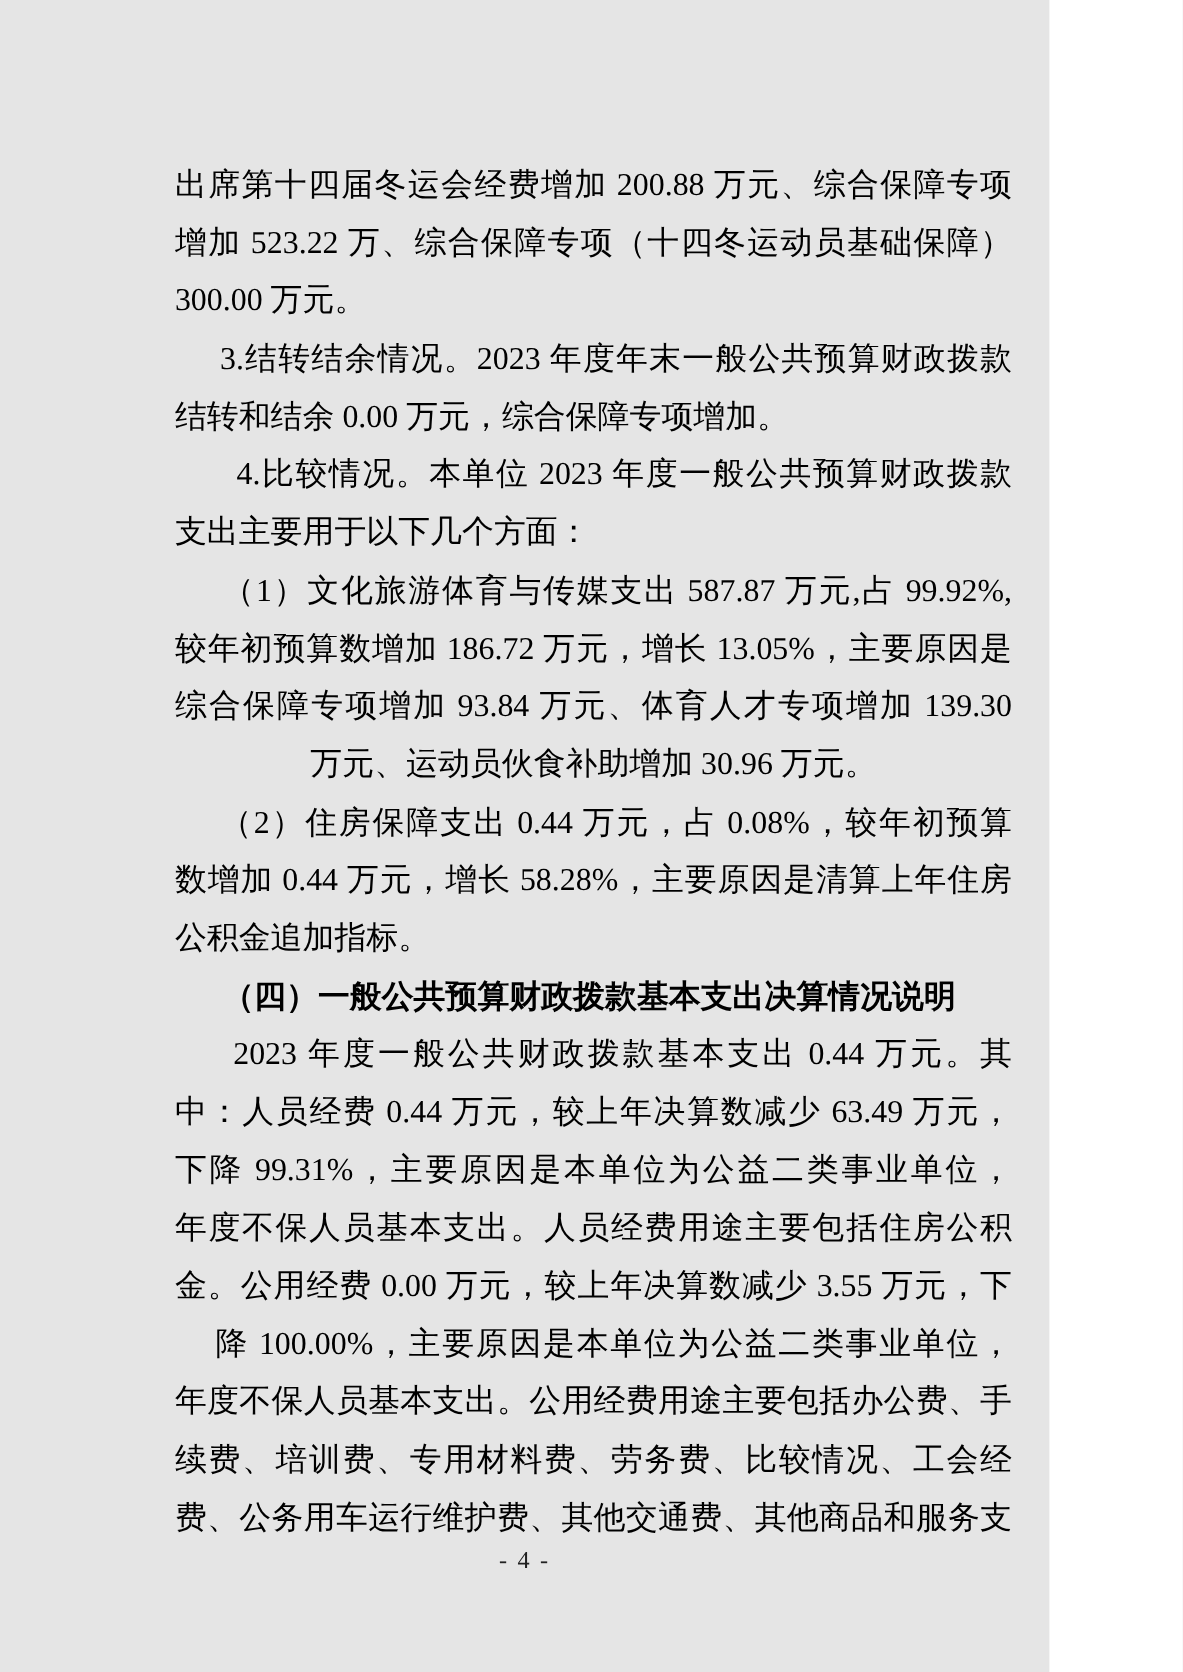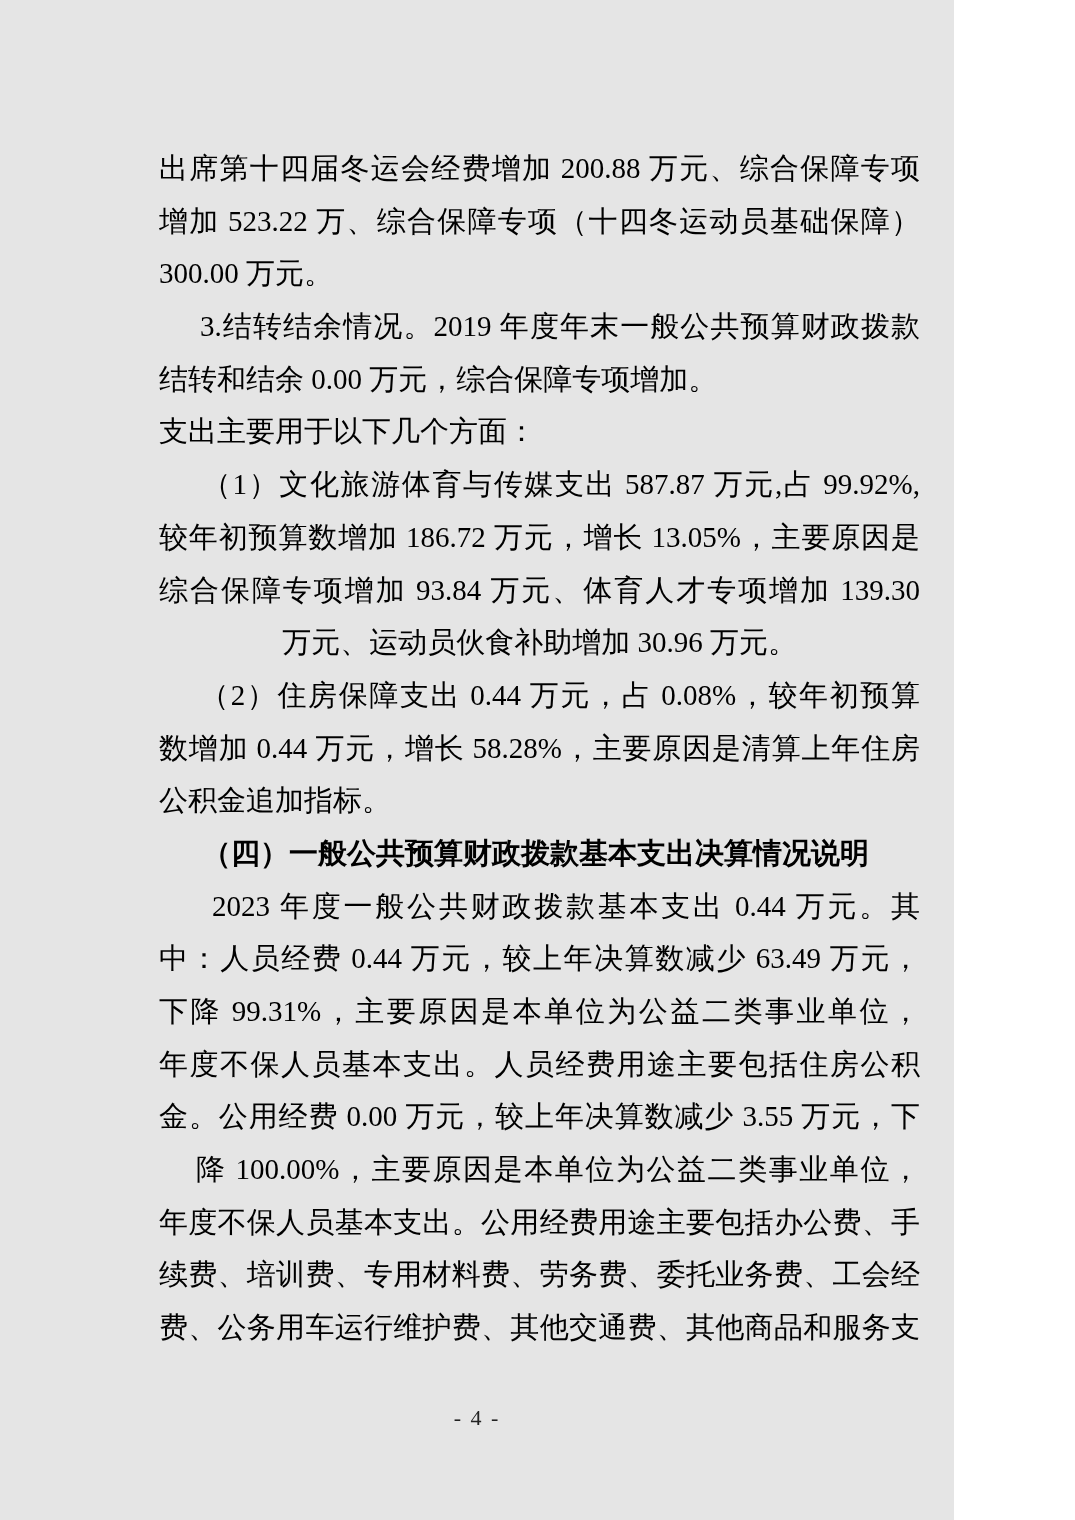--- a/index.html
+++ b/index.html
@@ -54,35 +54,36 @@
 </style>
 </head>
 <body>
 
 <div class="page">
   <div class="text-block">
 
   <div class="line justify" style="padding-left: 0px;">出席第十四届冬运会经费增加 200.88 万元、综合保障专项</div>
       <div class="line justify" style="padding-left: 0px;">增加 523.22 万、综合保障专项（十四冬运动员基础保障）</div>
       <div class="line" style="padding-left: 0px;">300.00 万元。</div>
-      <div class="line justify" style="padding-left: 41px;">3.结转结余情况。2019 年度年末一般公共预算财政拨款</div>
+      <div class="line justify" style="padding-left: 41px;">3.结转结余情况。2023 年度年末一般公共预算财政拨款</div>
       <div class="line" style="padding-left: 0px;">结转和结余 0.00 万元，综合保障专项增加。</div>
+      <div class="line justify" style="padding-left: 56px;">4.比较情况。本单位 2023 年度一般公共预算财政拨款</div>
       <div class="line" style="padding-left: 0px;">支出主要用于以下几个方面：</div>
       <div class="line justify" style="padding-left: 43px;">（1）文化旅游体育与传媒支出 587.87 万元,占 99.92%,</div>
       <div class="line justify" style="padding-left: 0px;">较年初预算数增加 186.72 万元，增长 13.05%，主要原因是</div>
       <div class="line justify" style="padding-left: 0px;">综合保障专项增加 93.84 万元、体育人才专项增加 139.30</div>
       <div class="line" style="padding-left: 0px; text-align: center;">万元、运动员伙食补助增加 30.96 万元。</div>
       <div class="line justify" style="padding-left: 41px;">（2）住房保障支出 0.44 万元，占 0.08%，较年初预算</div>
       <div class="line justify" style="padding-left: 0px;">数增加 0.44 万元，增长 58.28%，主要原因是清算上年住房</div>
       <div class="line" style="padding-left: 0px;">公积金追加指标。</div>
       <div class="line bold" style="padding-left: 43px;">（四）一般公共预算财政拨款基本支出决算情况说明</div>
       <div class="line justify" style="padding-left: 53px;">2023 年度一般公共财政拨款基本支出 0.44 万元。其</div>
       <div class="line justify" style="padding-left: 0px;">中：人员经费 0.44 万元，较上年决算数减少 63.49 万元，</div>
       <div class="line justify" style="padding-left: 0px;">下降 99.31%，主要原因是本单位为公益二类事业单位，2023</div>
       <div class="line justify" style="padding-left: 0px;">年度不保人员基本支出。人员经费用途主要包括住房公积</div>
       <div class="line justify" style="padding-left: 0px;">金。公用经费 0.00 万元，较上年决算数减少 3.55 万元，下</div>
       <div class="line justify" style="padding-left: 0px; margin-left: 37px;">降 100.00%，主要原因是本单位为公益二类事业单位，2023</div>
       <div class="line justify" style="padding-left: 0px;">年度不保人员基本支出。公用经费用途主要包括办公费、手</div>
-      <div class="line justify" style="padding-left: 0px;">续费、培训费、专用材料费、劳务费、委托业务费、工会经</div>
+      <div class="line justify" style="padding-left: 0px;">续费、培训费、专用材料费、劳务费、比较情况、工会经</div>
       <div class="line justify" style="padding-left: 0px;">费、公务用车运行维护费、其他交通费、其他商品和服务支</div>
     </div>
   <div class="page-footer">- 4 -</div>
 </div>
 
 </body></html>

